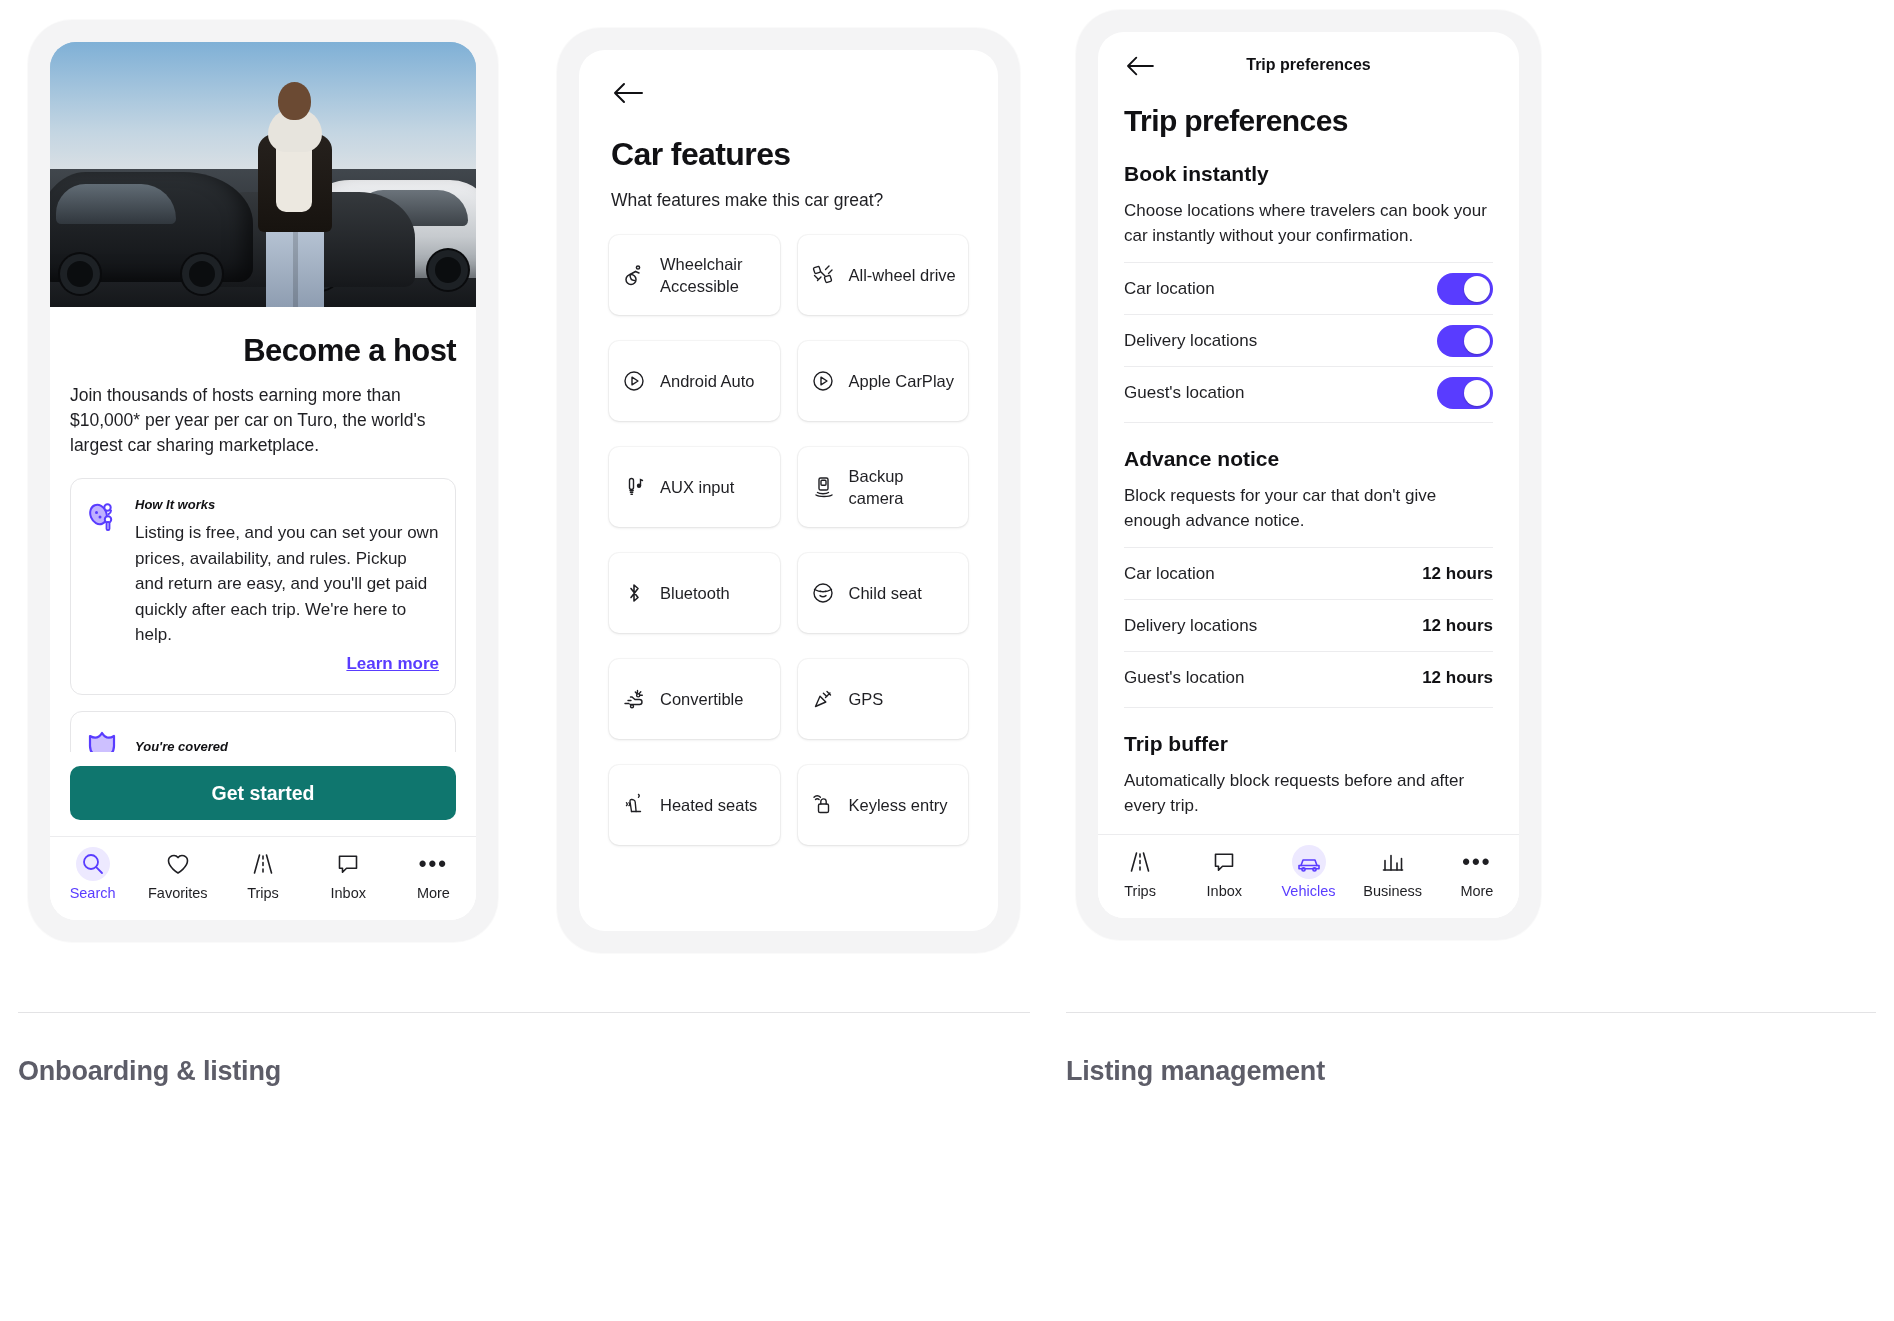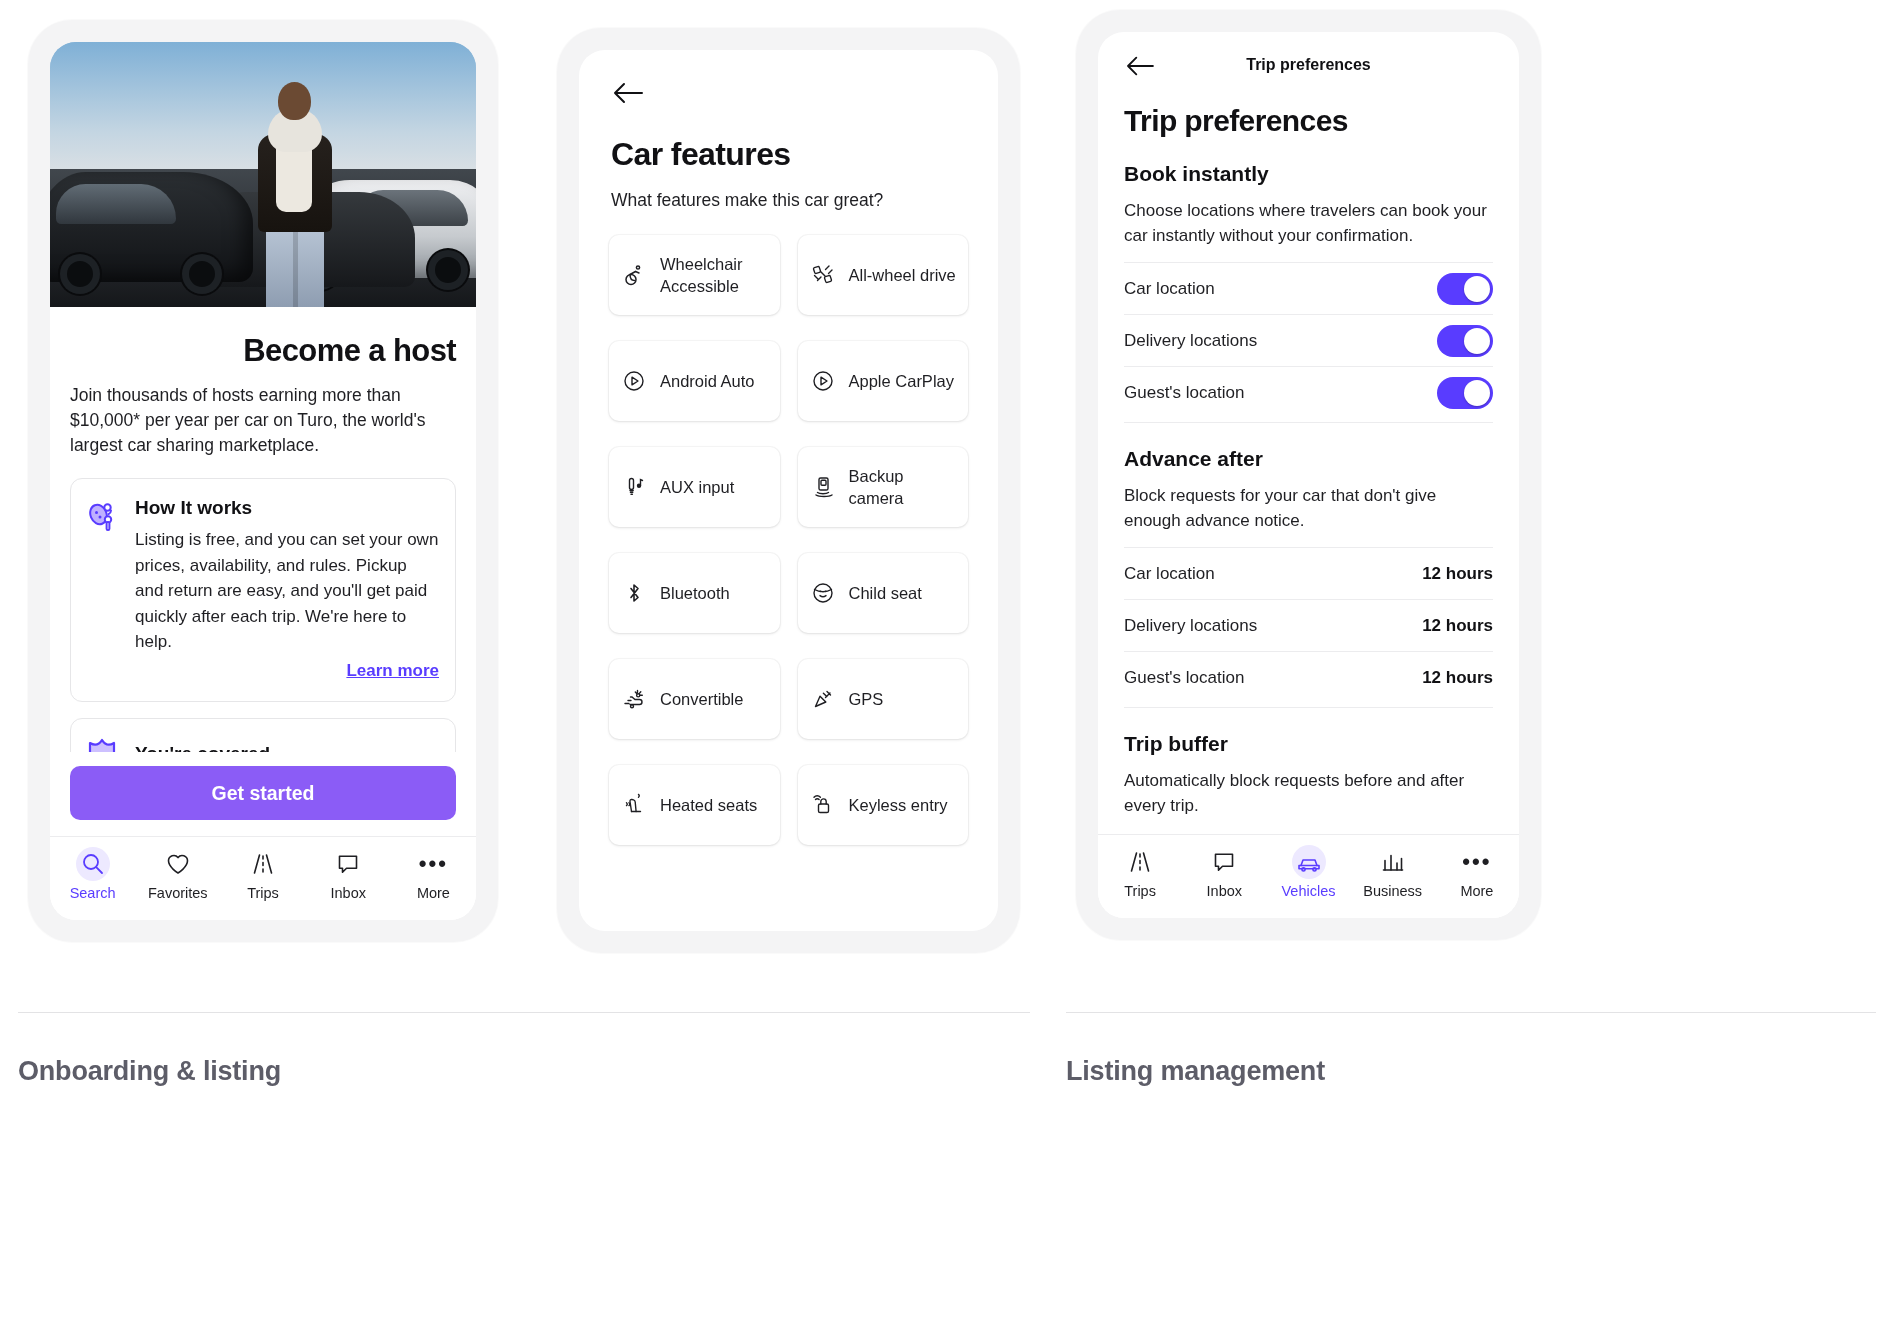--- a/index.html
+++ b/index.html
@@ -88,35 +88,35 @@
   .p1-body { padding: 26px 20px 0 20px; }
   .p1-title { font-size: 31px; font-weight: 700; letter-spacing: -0.6px; color:#111114;text-align:right; }
   .p1-sub { margin-top: 14px; font-size: 17.5px; line-height: 25px; color:#1f1f23; }
 
   .info-card {
     margin-top: 20px; border: 1px solid #e6e6e8; border-radius: 12px;
     padding: 18px 16px 20px 16px; display:flex; gap: 14px;
   }
   .info-card .ic { flex: 0 0 34px; padding-top: 2px; }
   .info-card .ct { flex: 1 1 auto; }
-  .info-title { font-size: 19px; font-weight: 700; color:#111114; }
+  .info-title { font-size: 13px; font-weight: 700; color:#111114;font-style:italic; }
   .info-text { margin-top: 8px; font-size: 17px; line-height: 25.5px; color:#1f1f23; }
   .learn-more { display:block; text-align:right; margin-top: 6px; font-size: 17px; color:#593cff; font-weight: 600; }
   .info-card2 {
     margin-top: 16px; border: 1px solid #e6e6e8; border-radius: 12px;
     padding: 18px 16px; display:flex; gap: 14px; align-items:center;
   }
 
   .cta-wrap {
     position:absolute; left:0; right:0; bottom: 84px;
     background:#fff; padding: 14px 20px 16px 20px;
   }
   .cta {
     display:block; width:100%; height: 54px; line-height: 54px; text-align:center;
-    background:#8b5cf6; color:#fff; border:none; border-radius: 10px;
+    background:#0f766e; color:#fff; border:none; border-radius: 10px;
     font-size: 19.5px; font-weight: 700; font-family: inherit; cursor:pointer;
   }
 
   .tabbar {
     position:absolute; left:0; right:0; bottom:0; height: 84px;
     background:#fff; border-top:1px solid #ececee;
     display:flex; align-items:flex-start; padding-top: 12px;
   }
   .tab { flex:1 1 0; display:flex; flex-direction:column; align-items:center; gap:6px; cursor:pointer; }
   .tab .ti { width:30px; height:30px; display:flex; align-items:center; justify-content:center; position:relative; }
@@ -480,21 +480,21 @@
               <span class="rl">Guest's location</span>
               <span class="switch">
                   <span class="knob"></span>
                 </span>
             </div>
           </div>
           <div class="divider-thick"></div>
         </div>
 
         <div>
-          <div class="sec-title">Advance after</div>
+          <div class="sec-title">Advance notice</div>
           <div class="sec-desc">Block requests for your car that don't give enough advance notice.</div>
           <div class="rowlist">
             <div class="srow">
               <span class="rl">Car location</span>
               <span class="rv">12 hours</span>
             </div>
             <div class="srow">
               <span class="rl">Delivery locations</span>
               <span class="rv">12 hours</span>
             </div>

